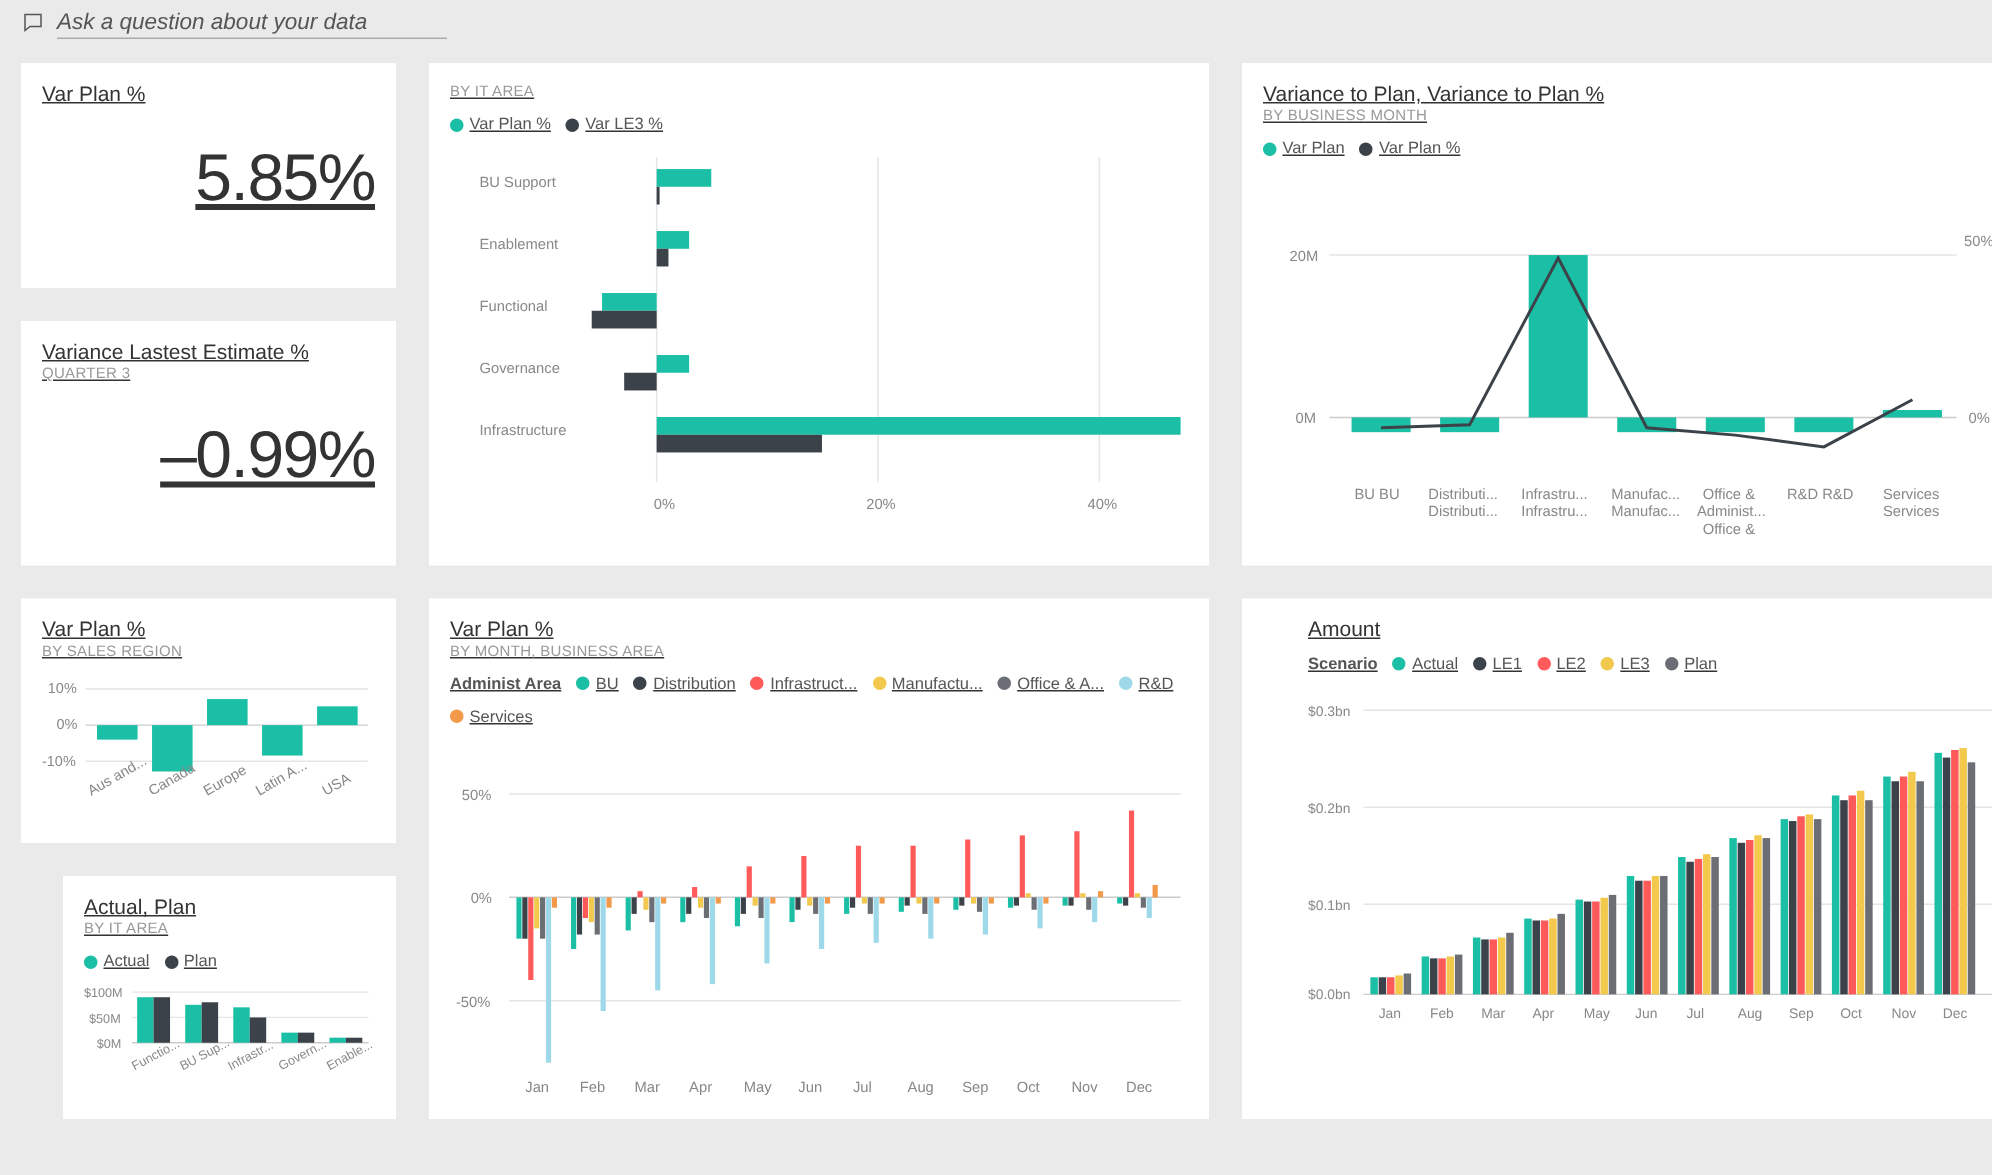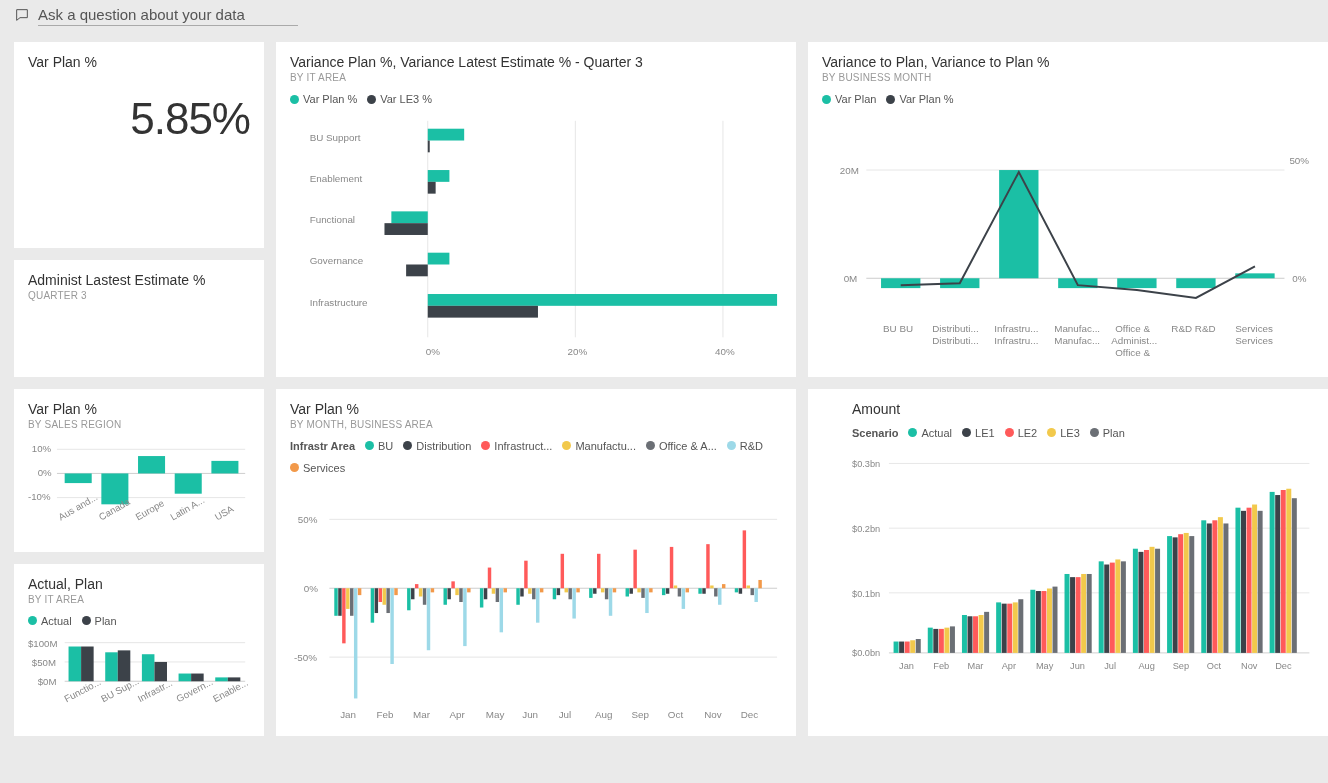--- a/index.html
+++ b/index.html
@@ -1,39 +1,39 @@
 <!DOCTYPE html>
 <html><head>
 <meta charset="utf-8">
 <style>
   * { box-sizing: border-box; margin: 0; padding: 0; }
   body { font-family: "Segoe UI", Arial, sans-serif; background: #eaeaea; color: #333; font-size: 12px; }
-  .qa-bar { display: flex; align-items: center; padding: 6px 14px; background: #eaeaea; gap: 8px; }
+  .qa-bar { display: flex; align-items: center; padding: 6px 14px; background: #eaeaea; gap: 8px; font-style: italic; }
   .qa-icon svg { width: 16px; height: 16px; fill: none; stroke: #555; stroke-width: 1.5; }
   .qa-text { color: #555; font-size: 15px; border-bottom: 1px solid #aaa; padding-bottom: 2px; min-width: 260px; }
-  .dash { display: grid; grid-template-columns: 250px 520px 520px; grid-auto-rows: min-content; gap: 12px; padding: 10px 14px; }
+  .dash { display: grid; grid-template-columns: 250px 520px 520px; grid-auto-rows: min-content; gap: 22px; padding: 10px 14px; text-decoration: underline; }
   .tile { background: #fff; padding: 12px 14px 10px 14px; position: relative; }
   .tile-title { font-size: 14px; font-weight: 400; color: #333; }
   .tile-sub { font-size: 10px; color: #999; letter-spacing: 0.2px; margin-top: 2px; }
   .big-num { font-size: 44px; font-weight: 300; color: #333; text-align: right; padding: 24px 0 28px 0; letter-spacing: -1px; }
   .legend { display: flex; flex-wrap: wrap; gap: 10px; margin-top: 10px; margin-bottom: 6px; font-size: 11px; color: #555;}
   .legend-item { display: flex; align-items: center; gap: 4px; }
   .dot { width: 9px; height: 9px; border-radius: 50%; }
   .chart-area { position: relative; font-size: 10px; color: #888; }
   .chart-area svg { width: 100%; display: block; }
   .axis-label { fill: #888; font-size: 10px; }
   .gridline { stroke: #e5e5e5; stroke-width: 1; }
   .zeroline { stroke: #ccc; stroke-width: 1; }
   .cat-label { fill: #888; font-size: 10px; }
   .t1 { grid-column: 1; grid-row: 1; }
   .t2 { grid-column: 1; grid-row: 2; }
   .t3 { grid-column: 2; grid-row: 1 / span 2; }
   .t4 { grid-column: 3; grid-row: 1 / span 2; }
   .t5 { grid-column: 1; grid-row: 3; }
-  .t6 { grid-column: 1; grid-row: 4; }
+  .t6 { grid-column: 1; grid-row: 4; margin-left: 28px; }
   .t7 { grid-column: 2; grid-row: 3 / span 2; }
   .t8 { grid-column: 3; grid-row: 3 / span 2; padding-left: 44px; }
 </style>
 </head>
 <body>
 
 <div class="qa-bar">
   <span class="qa-icon">
     <svg viewBox="0 0 24 24">
         <path d="M4 4h16v12H9l-5 4V4z"></path>
@@ -43,26 +43,26 @@
 </div>
 
 <div class="dash">
 
   <div class="tile t1">
     <div class="tile-title">Var Plan %</div>
     <div class="big-num">5.85%</div>
   </div>
 
   <div class="tile t2">
-    <div class="tile-title">Administ Lastest Estimate %</div>
+    <div class="tile-title">Variance Lastest Estimate %</div>
     <div class="tile-sub">QUARTER 3</div>
+    <div class="big-num">–0.99%</div>
   </div>
 
   <div class="tile t3">
-    <div class="tile-title">Variance Plan %, Variance Latest Estimate % - Quarter 3</div>
     <div class="tile-sub">BY IT AREA</div>
     <div class="legend">
       <div class="legend-item">
           <span class="dot" style="background:#1bbfa5"></span>
           <span>Var Plan %</span>
         </div>
       <div class="legend-item">
           <span class="dot" style="background:#3c4249"></span>
           <span>Var LE3 %</span>
         </div>
@@ -213,21 +213,21 @@
         <text class="cat-label" x="156" y="72" transform="rotate(-28 156 72)">Govern...</text>
         <text class="cat-label" x="194" y="72" transform="rotate(-28 194 72)">Enable...</text>
       </svg>
     </div>
   </div>
 
   <div class="tile t7">
     <div class="tile-title">Var Plan %</div>
     <div class="tile-sub">BY MONTH, BUSINESS AREA</div>
     <div class="legend">
-      <span style="font-weight:600">Infrastr Area</span>
+      <span style="font-weight:600">Administ Area</span>
       <div class="legend-item">
           <span class="dot" style="background:#1bbfa5"></span>
           <span>BU</span>
         </div>
       <div class="legend-item">
           <span class="dot" style="background:#3c4249"></span>
           <span>Distribution</span>
         </div>
       <div class="legend-item">
           <span class="dot" style="background:#ff5a5a"></span>

